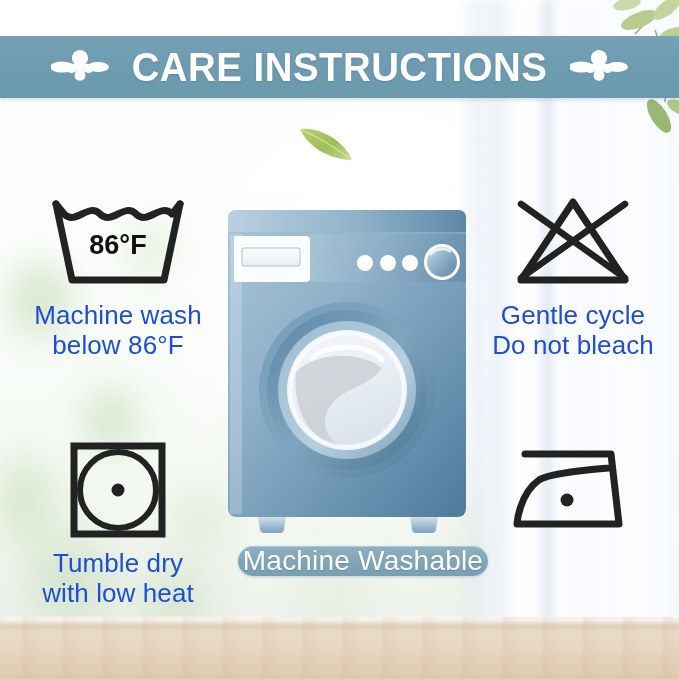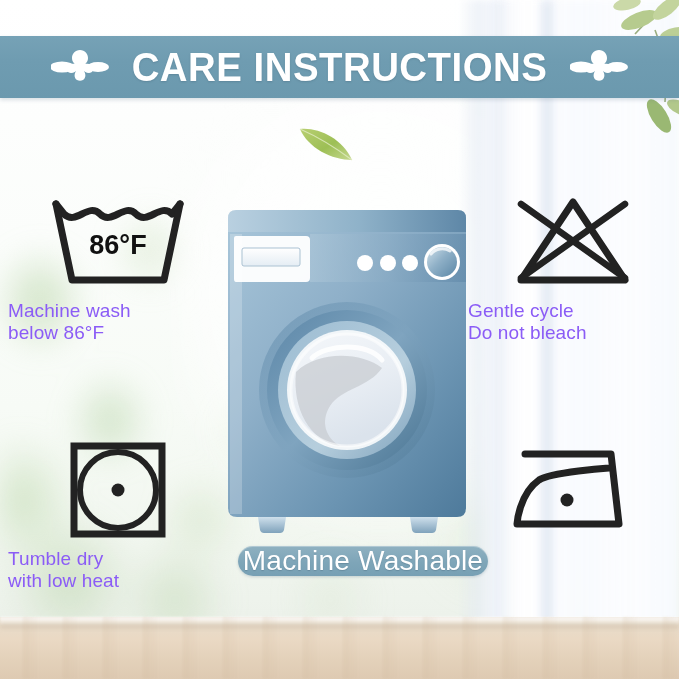--- a/index.html
+++ b/index.html
@@ -71,23 +71,23 @@
   .banner{position:absolute;left:0;top:36px;width:679px;height:62px;
     background:linear-gradient(180deg,#76a2b6 0%,#6f9cb1 40%,#6b99ae 100%);
     box-shadow:0 2px 4px rgba(80,110,130,.22);
     display:flex;align-items:center;justify-content:center;gap:14px;}
   .banner-title{color:#ffffff;font-size:40px;font-weight:bold;letter-spacing:.5px;
     line-height:1;white-space:nowrap;transform:scaleX(.96);
     text-shadow:0 1px 2px rgba(60,90,110,.30);}
   .orn{width:58px;height:44px;flex:0 0 auto;}
 
   
-  .cell{position:absolute;text-align:left;}
+  .cell{position:absolute;text-align:center;}
   .cell .glyph{display:flex;align-items:center;justify-content:center;}
-  .cell .caption{color:#8b5cf6;font-size:19px;line-height:1.17;letter-spacing:.1px;white-space:pre-line;}
+  .cell .caption{color:#1d4ed8;font-size:26px;line-height:1.17;letter-spacing:.1px;white-space:pre-line;}
 
   #cell-wash{left:8px;top:192px;width:220px;}
   #cell-bleach{left:468px;top:192px;width:210px;}
   #cell-dry{left:8px;top:440px;width:220px;}
   #cell-iron{left:468px;top:440px;width:210px;}
   #cell-wash .caption,#cell-dry .caption{margin-top:8px;}
   #cell-bleach .caption,#cell-iron .caption{margin-top:8px;}
 
   
   #washer{position:absolute;left:222px;top:200px;width:250px;height:345px;}

